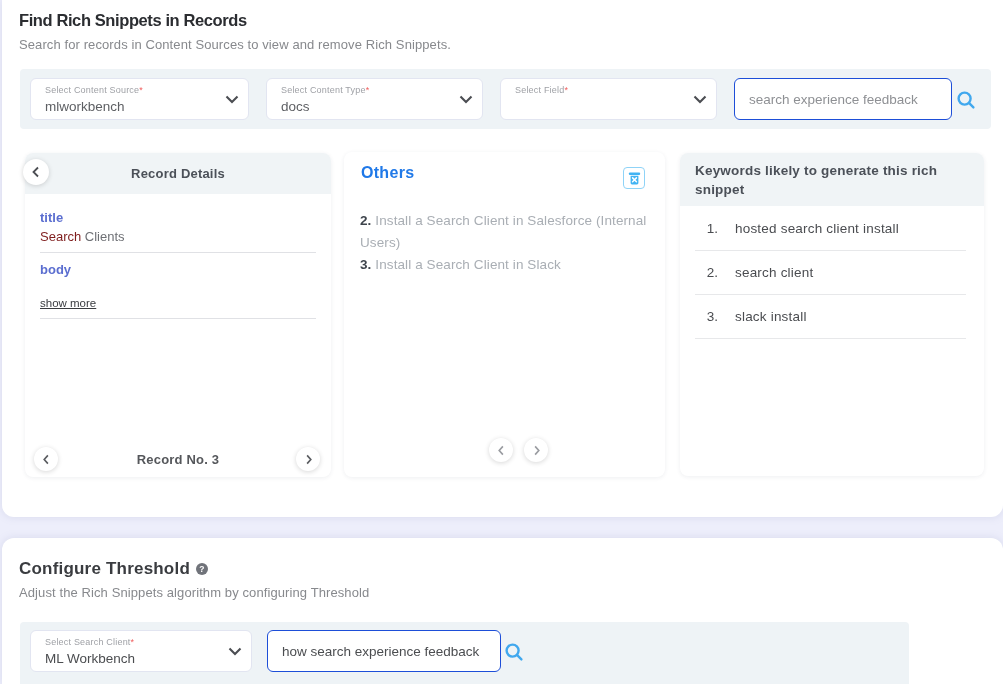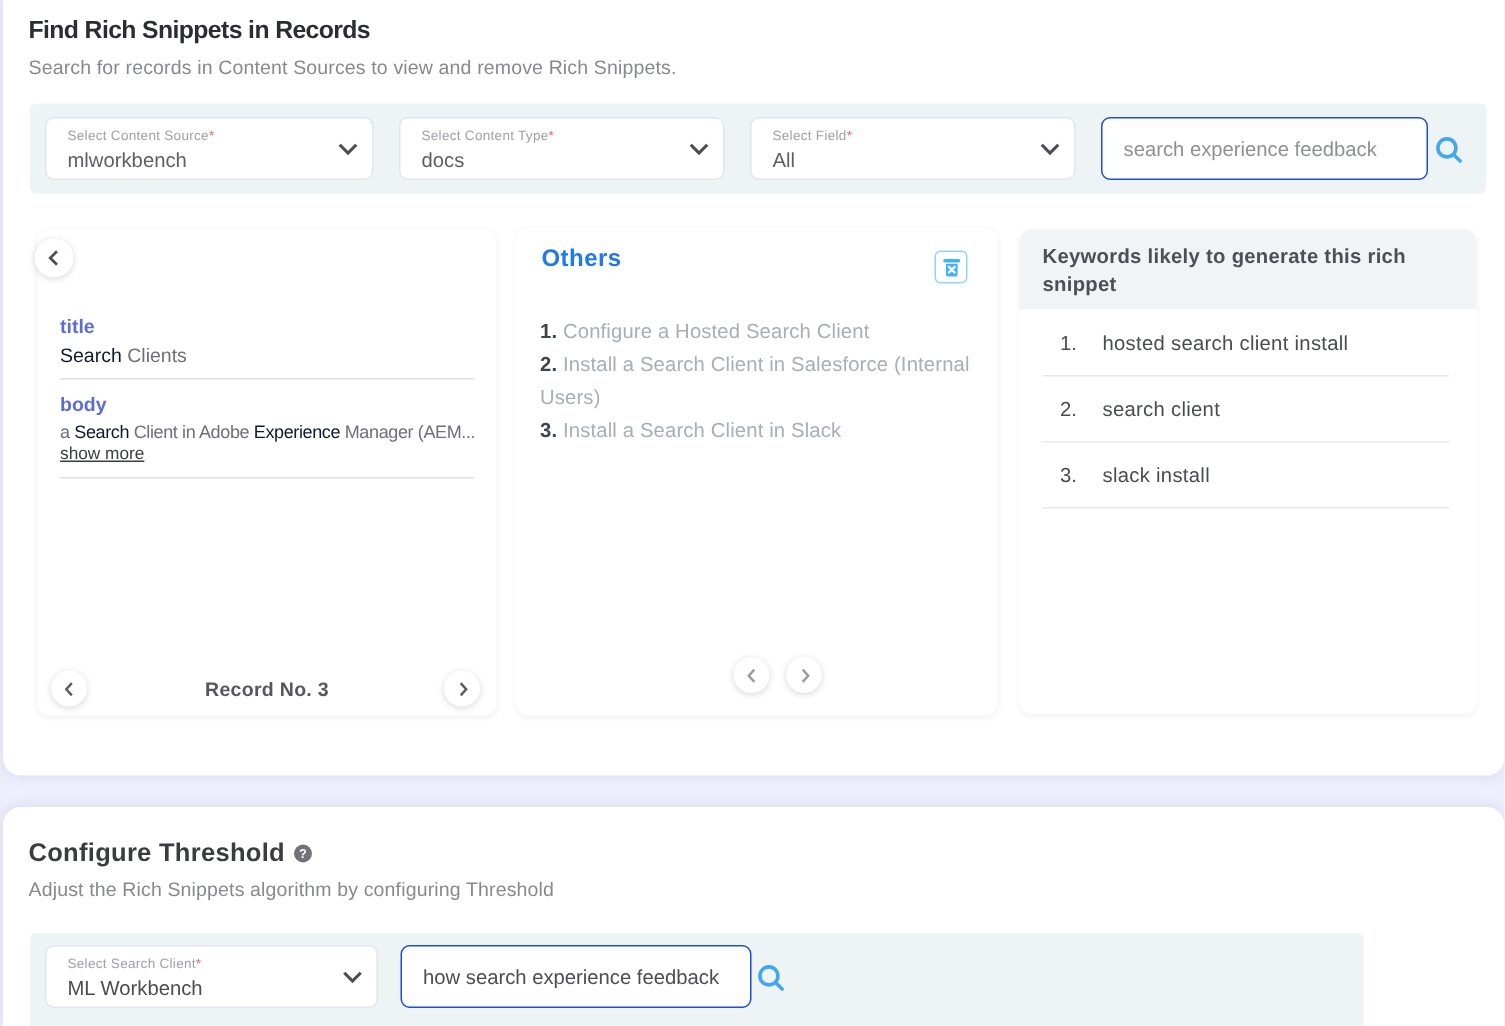--- a/index.html
+++ b/index.html
@@ -60,21 +60,21 @@
 
   .circle-btn {
     position:absolute; border-radius:50%; background:#fff; border:none; cursor:pointer;
     box-shadow:0 1px 5px rgba(0,0,0,0.16);
     display:flex; align-items:center; justify-content:center;
   }
   #record-back-btn { left:-2px; top:6px; width:26px; height:26px; }
 
   .fieldlabel { position:absolute; left:15px; font-size:13px; font-weight:700; color:#5b6ed0; }
   .fieldvalue { position:absolute; left:15px; font-size:13px; color:#6e7075; width:276px; white-space:nowrap; overflow:hidden; }
-  .fieldvalue .hl { color:#0f172a; }
+  .fieldvalue .hl { color:#7f1d1d; }
   .fieldvalue.bodyline { font-size:12px; letter-spacing:-0.25px; width:282px; }
   .card-hr { position:absolute; left:15px; width:276px; border-top:1px solid #e0e1e5; }
   .showmore { position:absolute; left:15px; font-size:11.5px; color:#3a3c40; text-decoration:underline; cursor:pointer; }
 
   .record-footer-label { position:absolute; left:0; width:100%; text-align:center; top:299px; font-size:13px; font-weight:700; color:#55575b; letter-spacing:0.2px; }
   .nav-circle { width:24px; height:24px; }
 
   #others-title { position:absolute; left:17px; top:12px; font-size:16px; font-weight:700; color:#2079e8; letter-spacing:0.3px; }
   #others-delete-btn {
     position:absolute; left:279px; top:15px; width:22px; height:22px;
@@ -124,51 +124,50 @@
         <span class="val">mlworkbench</span>
         <span class="chev">
           <svg width="14" height="9" viewBox="0 0 14 9">
               <path d="M1.5 1.5 L7 7 L12.5 1.5" fill="none" stroke="#4b4d52" stroke-width="2.1"></path>
             </svg>
         </span>
       </div>
 
       <div class="selectbox" style="left:480px; width:217px;">
         <span class="lbl"><span>Select Field</span><span class="star">*</span></span>
-        <span class="val">All</span>
         <span class="chev">
           <svg width="14" height="9" viewBox="0 0 14 9">
               <path d="M1.5 1.5 L7 7 L12.5 1.5" fill="none" stroke="#4b4d52" stroke-width="2.1"></path>
             </svg>
         </span>
       </div>
 
       <input class="textinput" id="search-top" value="search experience feedback" style="">
 
       <button class="search-icon-btn" style="left:936px; top:20px;" aria-label="search">
         <svg width="20" height="20" viewBox="0 0 20 20">
             <circle cx="8.6" cy="8.6" r="6" fill="none" stroke="#41a8ee" stroke-width="2.4"></circle>
             <line x1="13.2" y1="13.2" x2="17.4" y2="17.4" stroke="#41a8ee" stroke-width="2.4" stroke-linecap="round"></line>
           </svg>
       </button>
     </div>
 
     <div class="card" id="card-record">
+      <div class="card-header">Record Details</div>
       <button class="circle-btn" id="record-back-btn" aria-label="back">
         <svg width="12" height="12" viewBox="0 0 12 12">
             <path d="M8 1.5 L3.5 6 L8 10.5" fill="none" stroke="#4b4d52" stroke-width="1.8"></path>
           </svg>
       </button>
 
       <div class="fieldlabel" style="top:57px;">title</div>
       <div class="fieldvalue" style="top:76px;"><span class="hl">Search</span><span> Clients</span></div>
       <div class="card-hr" style="top:99px;"></div>
 
       <div class="fieldlabel" style="top:109px;">body</div>
-      <div class="fieldvalue bodyline" style="top:128px;"><span>a </span><span class="hl">Search</span><span> Client in Adobe </span><span class="hl">Experience</span><span> Manager (AEM...</span></div>
       <a class="showmore" style="top:144px;">show more</a>
       <div class="card-hr" style="top:165px;"></div>
 
       <div class="record-footer-label">Record No. 3</div>
       <button class="circle-btn nav-circle" style="left:9px; top:294px;" aria-label="previous record">
         <svg width="11" height="11" viewBox="0 0 12 12">
             <path d="M7.5 1.5 L3.5 6 L7.5 10.5" fill="none" stroke="#5a5c60" stroke-width="1.8"></path>
           </svg>
       </button>
       <button class="circle-btn nav-circle" style="left:271px; top:294px;" aria-label="next record">
@@ -181,21 +180,20 @@
     <div class="card" id="card-others">
       <div id="others-title">Others</div>
       <button id="others-delete-btn" aria-label="remove rich snippet">
         <svg width="13" height="14" viewBox="0 0 13 14">
           <rect x="0.8" y="1.6" width="11.4" height="2.4" rx="1.2" fill="#41b3f3"></rect>
           <path d="M2.6 4.8 h7.8 v7.2 a1.4 1.4 0 0 1 -1.4 1.4 h-5 a1.4 1.4 0 0 1 -1.4 -1.4 z" fill="#41b3f3"></path>
           <path d="M4.6 6.9 L8.4 10.7 M8.4 6.9 L4.6 10.7" stroke="#fff" stroke-width="1.5" stroke-linecap="round"></path>
         </svg>
       </button>
       <div id="others-list">
-        <div class="li"><span class="num">1.</span> <span class="itm">Configure a Hosted Search Client</span></div>
         <div class="li"><span class="num">2.</span> <span class="itm">Install a Search Client in Salesforce (Internal Users)</span></div>
         <div class="li"><span class="num">3.</span> <span class="itm">Install a Search Client in Slack</span></div>
       </div>
       <button class="circle-btn nav-circle" style="left:145px; top:286px;" aria-label="previous page">
         <svg width="11" height="11" viewBox="0 0 12 12">
             <path d="M7.5 1.5 L3.5 6 L7.5 10.5" fill="none" stroke="#9a9ca1" stroke-width="1.8"></path>
           </svg>
       </button>
       <button class="circle-btn nav-circle" style="left:180px; top:286px;" aria-label="next page">
         <svg width="11" height="11" viewBox="0 0 12 12">

